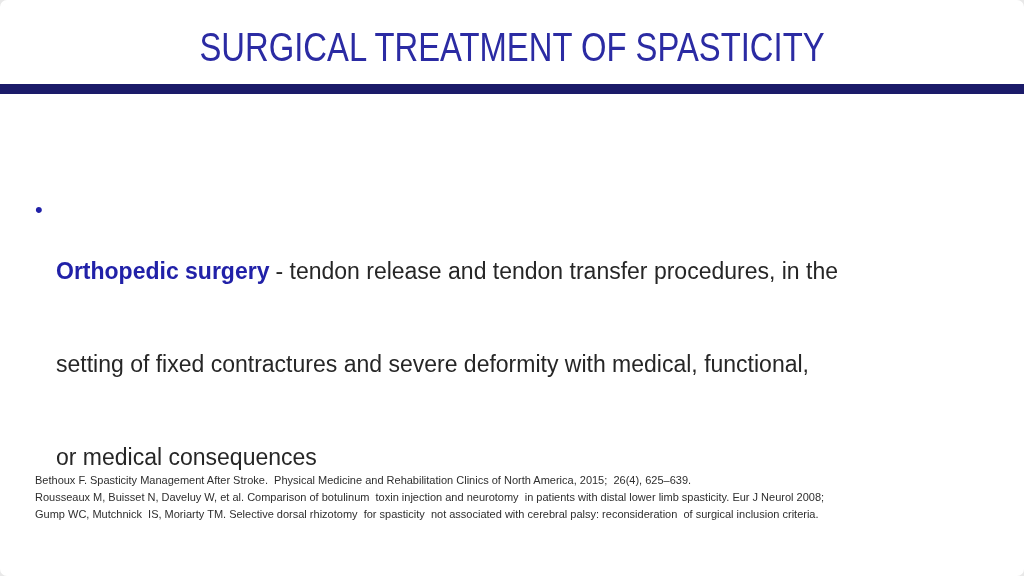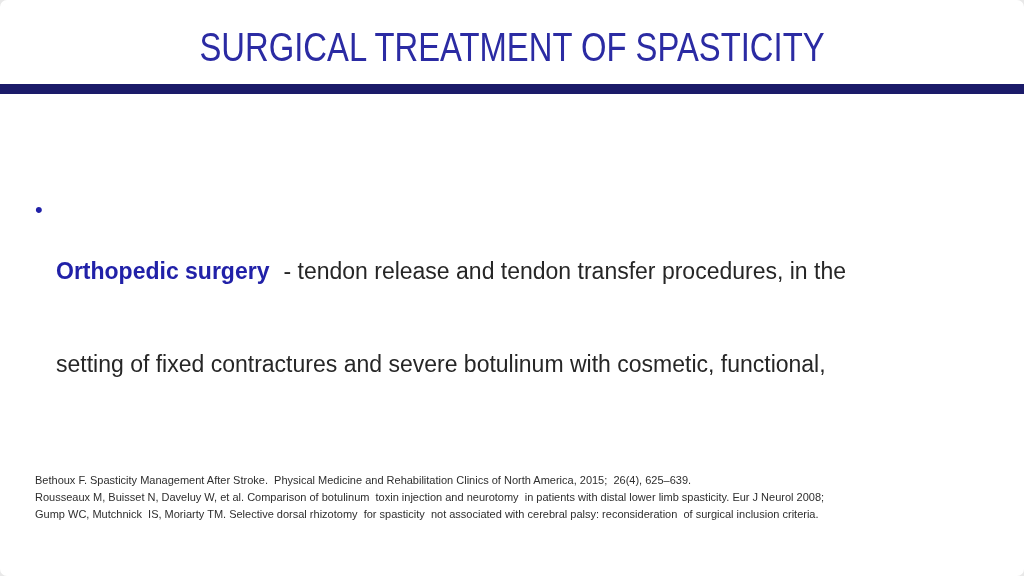--- a/index.html
+++ b/index.html
@@ -71,21 +71,21 @@
     flex: 0 0 21px;
     color: var(--accent-blue);
     font-size: 22px;
   }
   .bullet-body { white-space: pre; }
   .bullet-lead {
     font-weight: 700;
     color: var(--accent-blue);
     margin-top: 27px;
   }
-  .bullet-rest { margin-left: 14px; white-space: pre; }
+  .bullet-rest { margin-left: 6px; white-space: pre; }
 
   
   .references {
     position: absolute;
     left: 35px;
     top: 472px;
     font-size: 11px;
     line-height: 17px;
     color: var(--reference-text);
   }
@@ -109,21 +109,22 @@
   <div class="slide-title">SURGICAL TREATMENT OF SPASTICITY</div>
 
   <div class="divider-bar"></div>
 
   <div class="bullet-list">
 
     <div class="bullet">
       <span class="bullet-dot">•</span>
       <div class="bullet-body">
         <div><span class="bullet-lead">Orthopedic surgery</span><span class="bullet-rest">- tendon release and tendon transfer procedures, in the</span></div>
-        <div>setting of fixed contractures and severe botulinum with cosmetic, functional,</div>
+        <div>setting of fixed contractures and severe deformity with medical, functional,</div>
+        <div>or medical consequences</div>
       </div>
     </div>
 
   </div>
 
   <div class="references">
     <div class="reference-line">Bethoux F. Spasticity Management After Stroke.  Physical Medicine and Rehabilitation Clinics of North America, 2015;  26(4), 625–639.</div>
     <div class="reference-line">Rousseaux M, Buisset N, Daveluy W, et al. Comparison of botulinum  toxin injection and neurotomy  in patients with distal lower limb spasticity. Eur J Neurol 2008;</div>
     <div class="reference-line">Gump WC, Mutchnick  IS, Moriarty TM. Selective dorsal rhizotomy  for spasticity  not associated with cerebral palsy: reconsideration  of surgical inclusion criteria.</div>
   </div>

